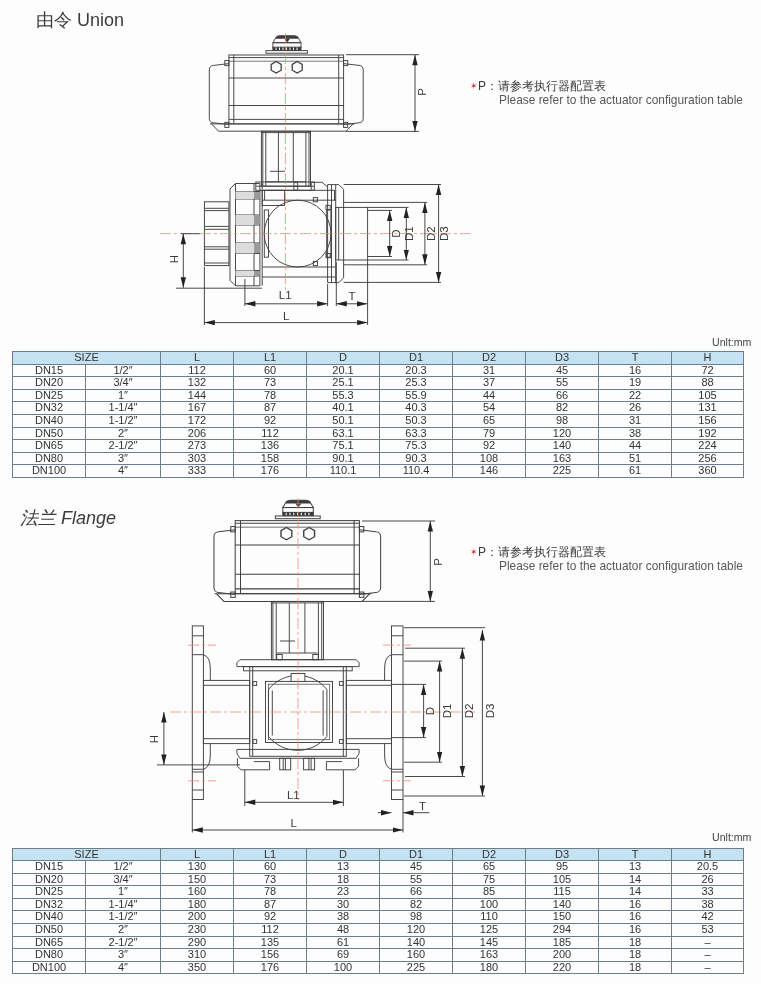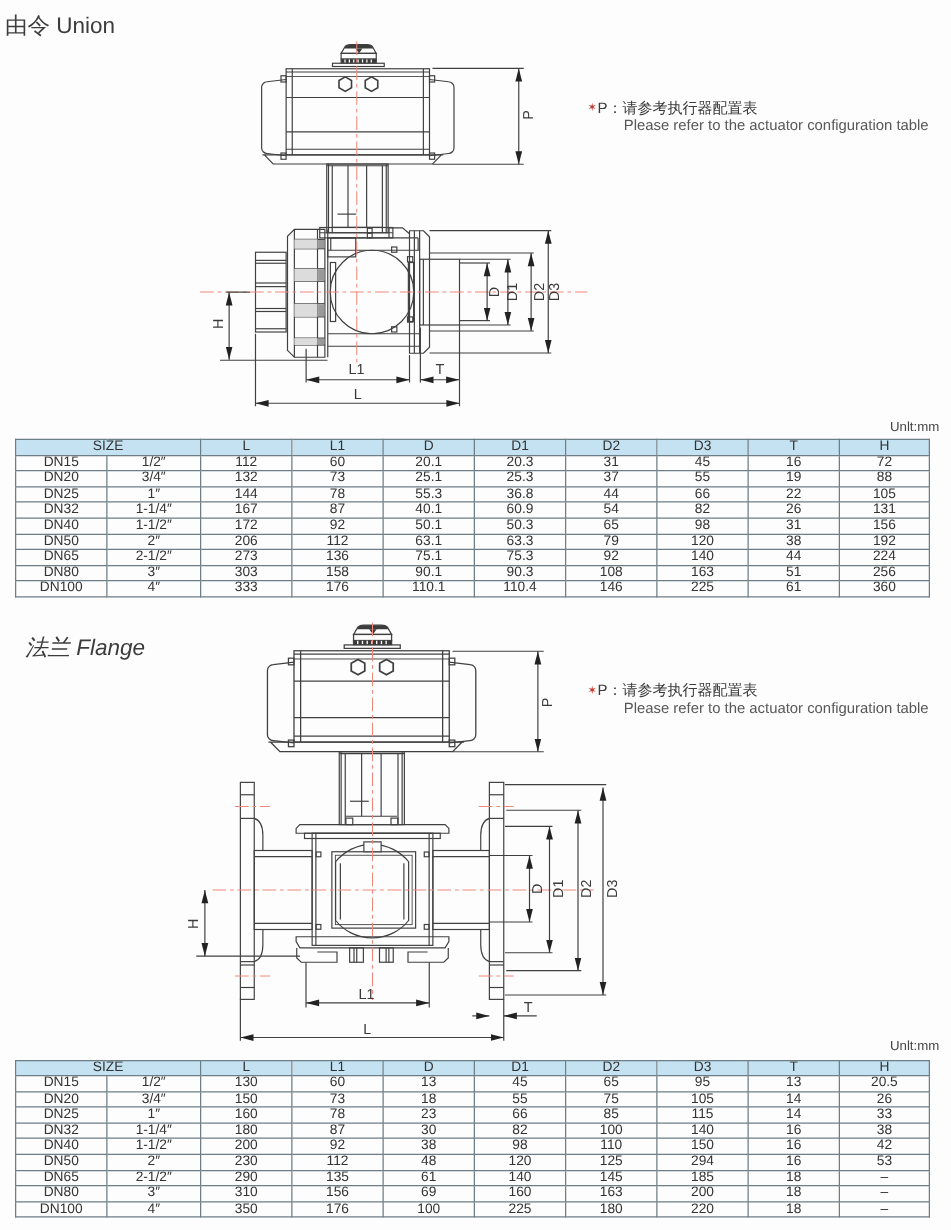--- a/index.html
+++ b/index.html
@@ -9,21 +9,21 @@
 .note-en{position:absolute;font-size:11.9px;color:#585858;text-align:right;}
 .star{position:absolute;font-size:9px;color:#c13a2e;}
 .unit{position:absolute;font-size:10.6px;color:#444;padding-left:12px;}
 table.dim{position:absolute;left:12px;border-collapse:collapse;table-layout:fixed;width:590px;font-size:11px;color:#333;}
 table.dim td{border:1px solid #6e7e86;text-align:center;padding:0;height:11.6px;line-height:11.6px;overflow:hidden;}
 table.dim tr.hd td{background:#c4e2f2;}
 </style>
 </head>
 <body>
 
-<div class="title" style="left:4px;top:8px;">由令 Union</div>
+<div class="title" style="left:36px;top:8px;">由令 Union</div>
 
 <div class="title" style="left:20px;top:506px;font-style:italic;">法兰 Flange</div>
 
 <div class="star" style="left:470px;top:81px;">✶</div>
 
 <div class="note-cn" style="left:478px;top:78px;">P：请参考执行器配置表</div>
 
 <div class="note-en" style="left:499px;top:92.8px;">Please refer to the actuator configuration table</div>
 
 <div class="star" style="left:470px;top:547px;">✶</div>
@@ -84,33 +84,33 @@
         <td>55</td>
         <td>19</td>
         <td>88</td>
       </tr>
 <tr>
         <td>DN25</td>
         <td>1″</td>
         <td>144</td>
         <td>78</td>
         <td>55.3</td>
-        <td>36.8</td>
+        <td>55.9</td>
         <td>44</td>
         <td>66</td>
         <td>22</td>
         <td>105</td>
       </tr>
 <tr>
         <td>DN32</td>
         <td>1-1/4″</td>
         <td>167</td>
         <td>87</td>
         <td>40.1</td>
-        <td>60.9</td>
+        <td>40.3</td>
         <td>54</td>
         <td>82</td>
         <td>26</td>
         <td>131</td>
       </tr>
 <tr>
         <td>DN40</td>
         <td>1-1/2″</td>
         <td>172</td>
         <td>92</td>

